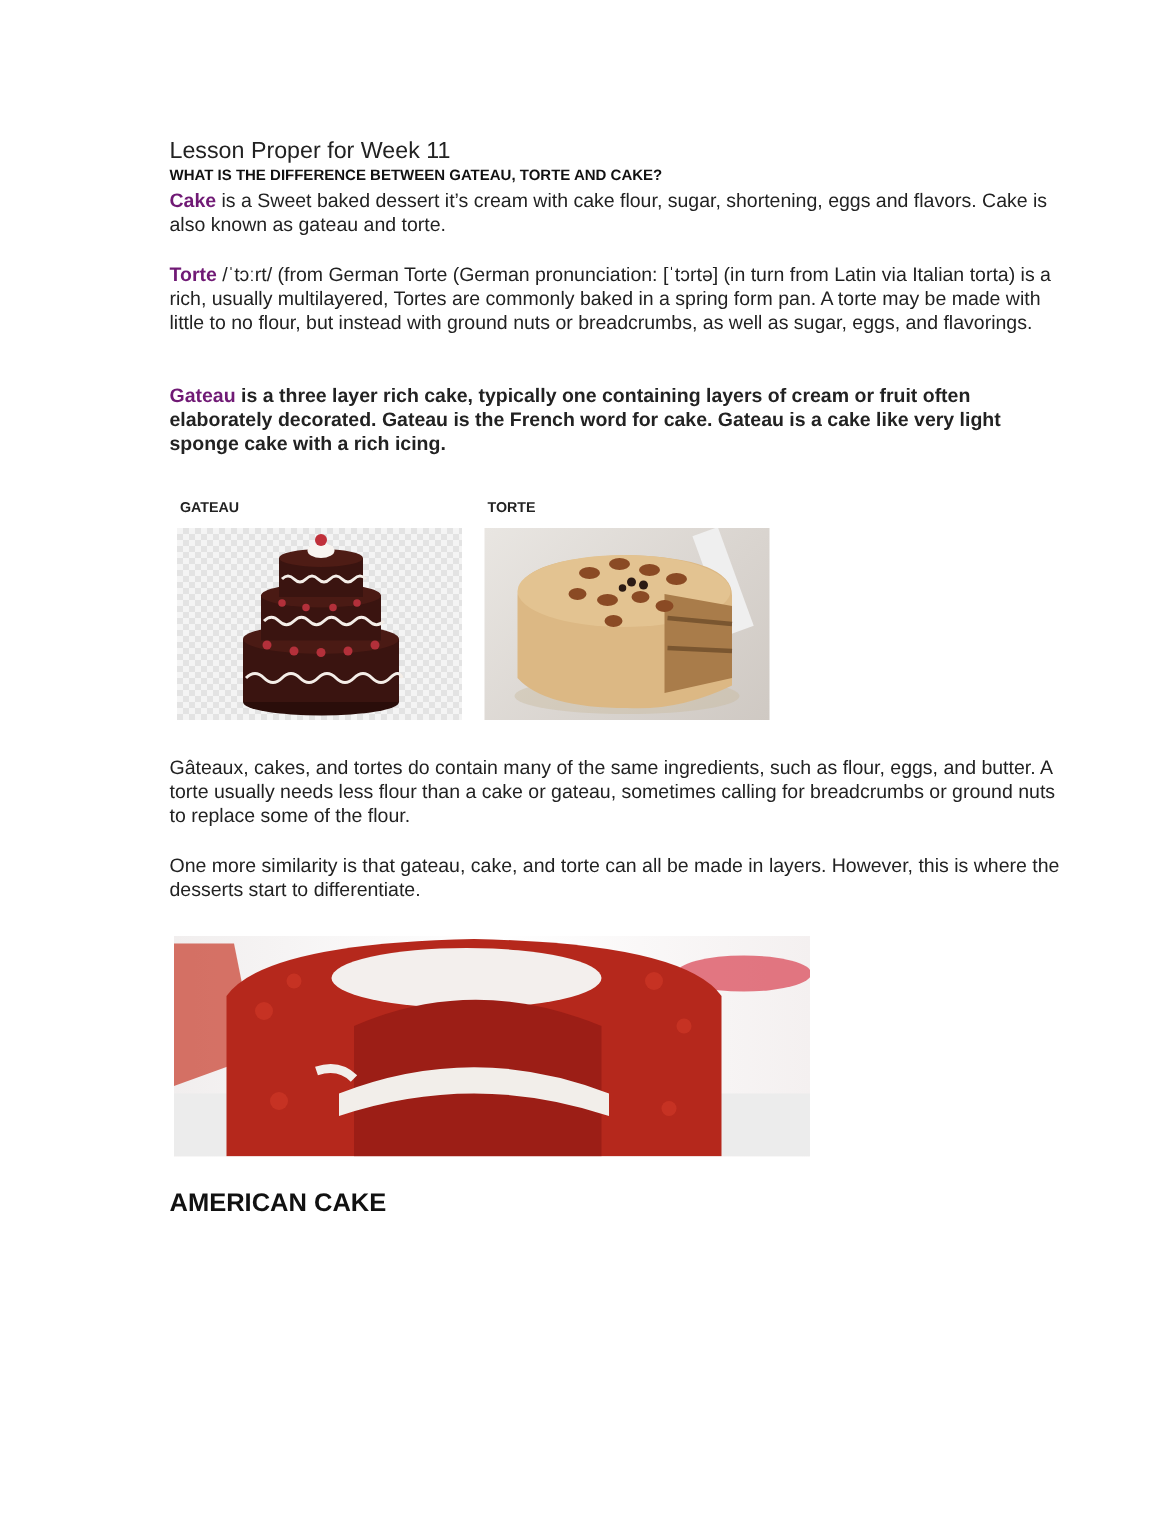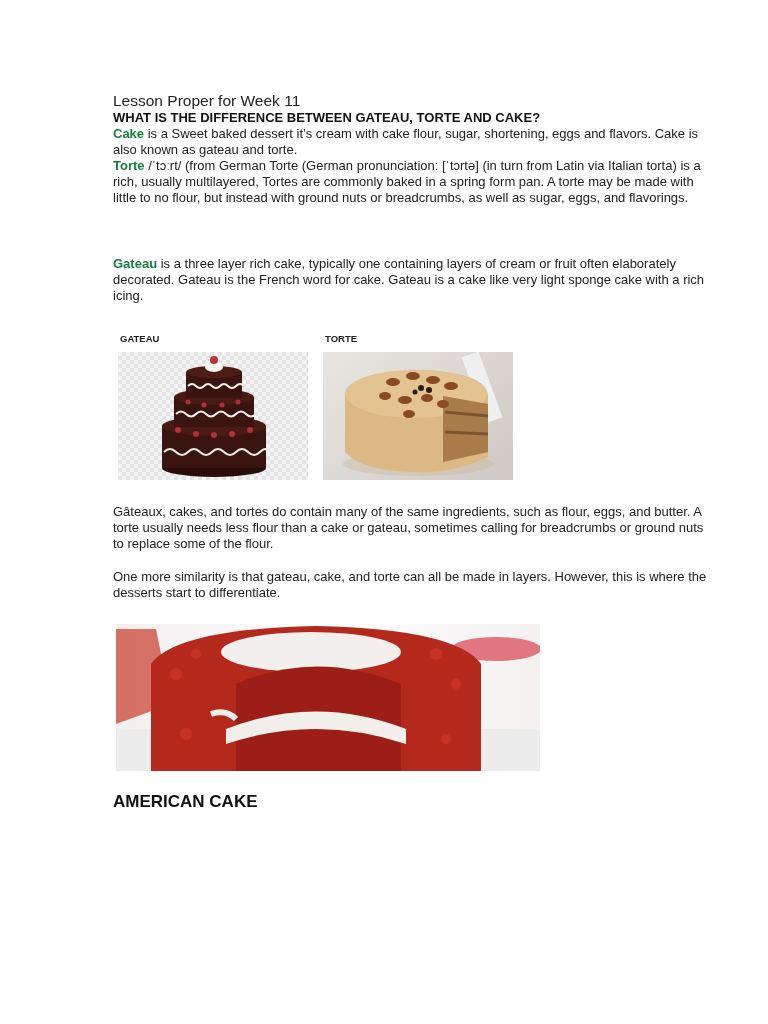--- a/index.html
+++ b/index.html
@@ -1,23 +1,23 @@
 <!DOCTYPE html>
 <html><head>
 <meta charset="utf-8">
 <style>
   html, body { margin: 0; padding: 0; background: #ffffff; }
   body { width: 768px; height: 1024px; position: relative; overflow: hidden;
          font-family: "Liberation Sans", sans-serif; color: #1a1a1a; }
   .page { position: absolute; left: 0; top: 0; width: 768px; height: 731px; background: #fff; margin-left: 23px; }
   .abs { position: absolute; }
   .lesson-title { left: 90px; top: 92px; font-size: 15.5px; line-height: 18px; color: #222; }
-  .heading { left: 90px; top: 110px; font-size: 13px; font-weight: bold; line-height: 16px; color: #111; }
+  .heading { left: 90px; top: 110px; font-size: 10px; font-weight: bold; line-height: 16px; color: #111; }
   .para { left: 90px; width: 600px; font-size: 13px; line-height: 16px; color: #222; }
-  .para b { color: #15803d; text-align: right; }
+  .para b { color: #701a75; text-align: right; }
   .img-label { font-size: 9.5px; font-weight: bold; color: #222; }
   .img-box { overflow: hidden; }
   .checker {
     background-color: #f4f4f4;
     background-image:
       linear-gradient(45deg, #e3e3e3 25%, transparent 25%, transparent 75%, #e3e3e3 75%),
       linear-gradient(45deg, #e3e3e3 25%, transparent 25%, transparent 75%, #e3e3e3 75%);
     background-size: 8px 8px;
     background-position: 0 0, 4px 4px;
   }
@@ -30,25 +30,25 @@
 
 <div class="page">
 
   <div class="abs lesson-title">Lesson Proper for Week 11</div>
   <div class="abs heading">WHAT IS THE DIFFERENCE BETWEEN GATEAU, TORTE AND CAKE?</div>
 
   <div class="abs para" style="top:126px;">
     <b>Cake</b><span> is a Sweet baked dessert it’s cream with cake flour, sugar, shortening, eggs and flavors. Cake is also known as gateau and torte.</span>
   </div>
 
-  <div class="abs para" style="top:158px;">
+  <div class="abs para" style="top:175px;">
     <b>Torte</b><span> /ˈtɔːrt/ (from German Torte (German pronunciation: [ˈtɔrtə] (in turn from Latin via Italian torta) is a rich, usually multilayered, Tortes are commonly baked in a spring form pan. A torte may be made with little to no flour, but instead with ground nuts or breadcrumbs, as well as sugar, eggs, and flavorings.</span>
   </div>
 
-  <div class="abs para" style="top:256px;">
+  <div class="abs para" style="top:256px;font-weight:bold;">
     <b>Gateau</b><span> is a three layer rich cake, typically one containing layers of cream or fruit often elaborately decorated. Gateau is the French word for cake. Gateau is a cake like very light sponge cake with a rich icing.</span>
   </div>
 
   <div class="abs img-label" style="left:97px; top:333px;">GATEAU</div>
   <div class="abs img-box checker" style="left:95px; top:352px; width:190px; height:128px;">
     <svg width="190" height="128" viewBox="0 0 190 128">
 
       <ellipse cx="96" cy="116" rx="52" ry="9" fill="#2a0d0a"></ellipse>
       <rect x="44" y="74" width="104" height="42" fill="#3a1410"></rect>
       <ellipse cx="96" cy="74" rx="52" ry="10" fill="#4a1a14"></ellipse>

